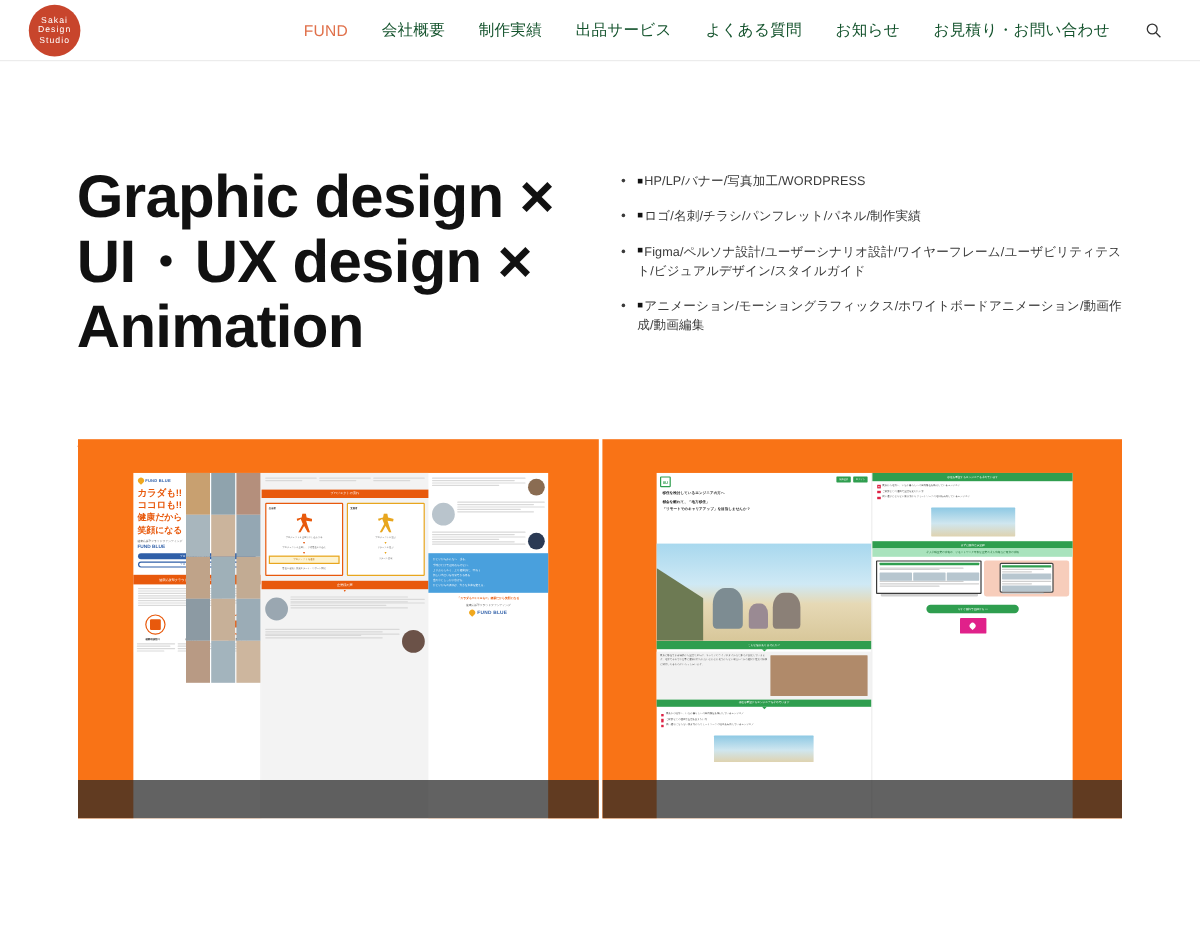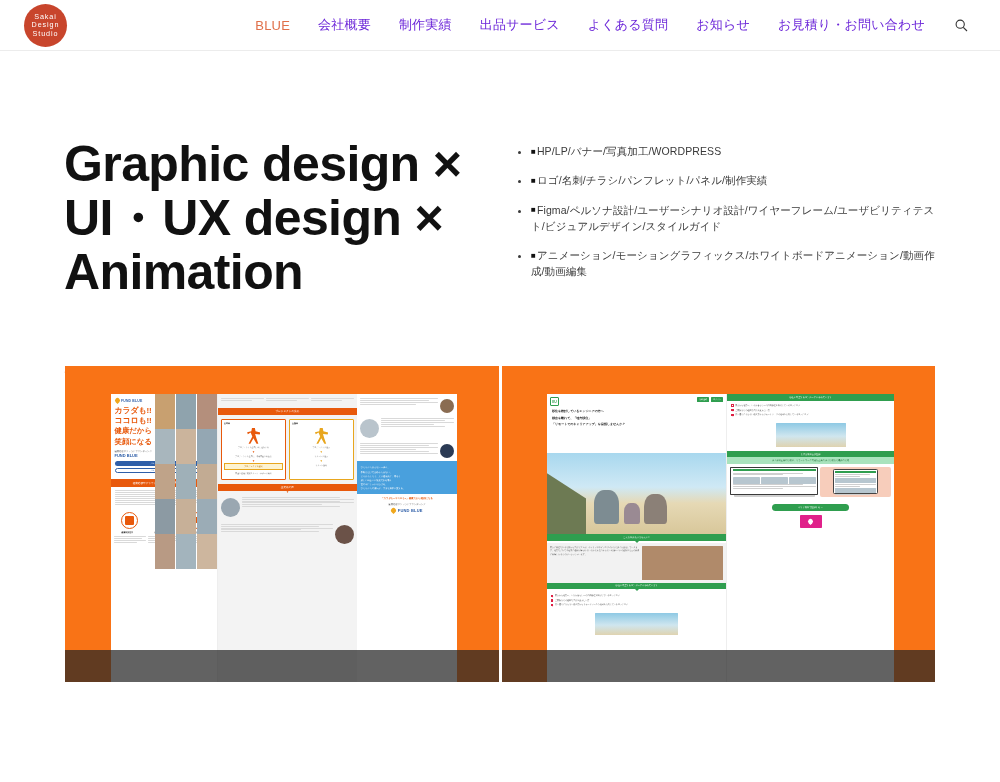--- a/index.html
+++ b/index.html
@@ -41,21 +41,21 @@
     position: absolute;
     left: 0; right: 0;
     display: flex;
     align-items: center;
     justify-content: flex-end;
     padding-right: 26px;
     gap: 0;
   }
   .nav-item {
     font-size: 13px;
-    color: #6d28d9;
+    color: #14532d;
     text-decoration: none;
     padding: 0 14px;
     white-space: nowrap;
     letter-spacing: 0.2px;
     cursor: pointer;
   }
   .nav-item.active { color: #e0704a; }
   .nav-search {
     padding: 0 6px 0 16px;
     display: flex; align-items: center;
@@ -264,21 +264,21 @@
 
   <div class="logo-wrap">
     <div class="logo-circle">
       <span>Sakai</span>
       <span>Design</span>
       <span>Studio</span>
     </div>
   </div>
 
   <nav class="main-nav">
-    <a class="nav-item active">BLUE</a>
+    <a class="nav-item active">FUND</a>
     <a class="nav-item">会社概要</a>
     <a class="nav-item">制作実績</a>
     <a class="nav-item">出品サービス</a>
     <a class="nav-item">よくある質問</a>
     <a class="nav-item">お知らせ</a>
     <a class="nav-item">お見積り・お問い合わせ</a>
     <span class="nav-search">
       <svg width="13" height="13" viewBox="0 0 13 13">
         <circle cx="5.2" cy="5.2" r="4.1" fill="none" stroke="#333" stroke-width="1.1"></circle>
         <line x1="8.3" y1="8.3" x2="12" y2="12" stroke="#333" stroke-width="1.1"></line>

